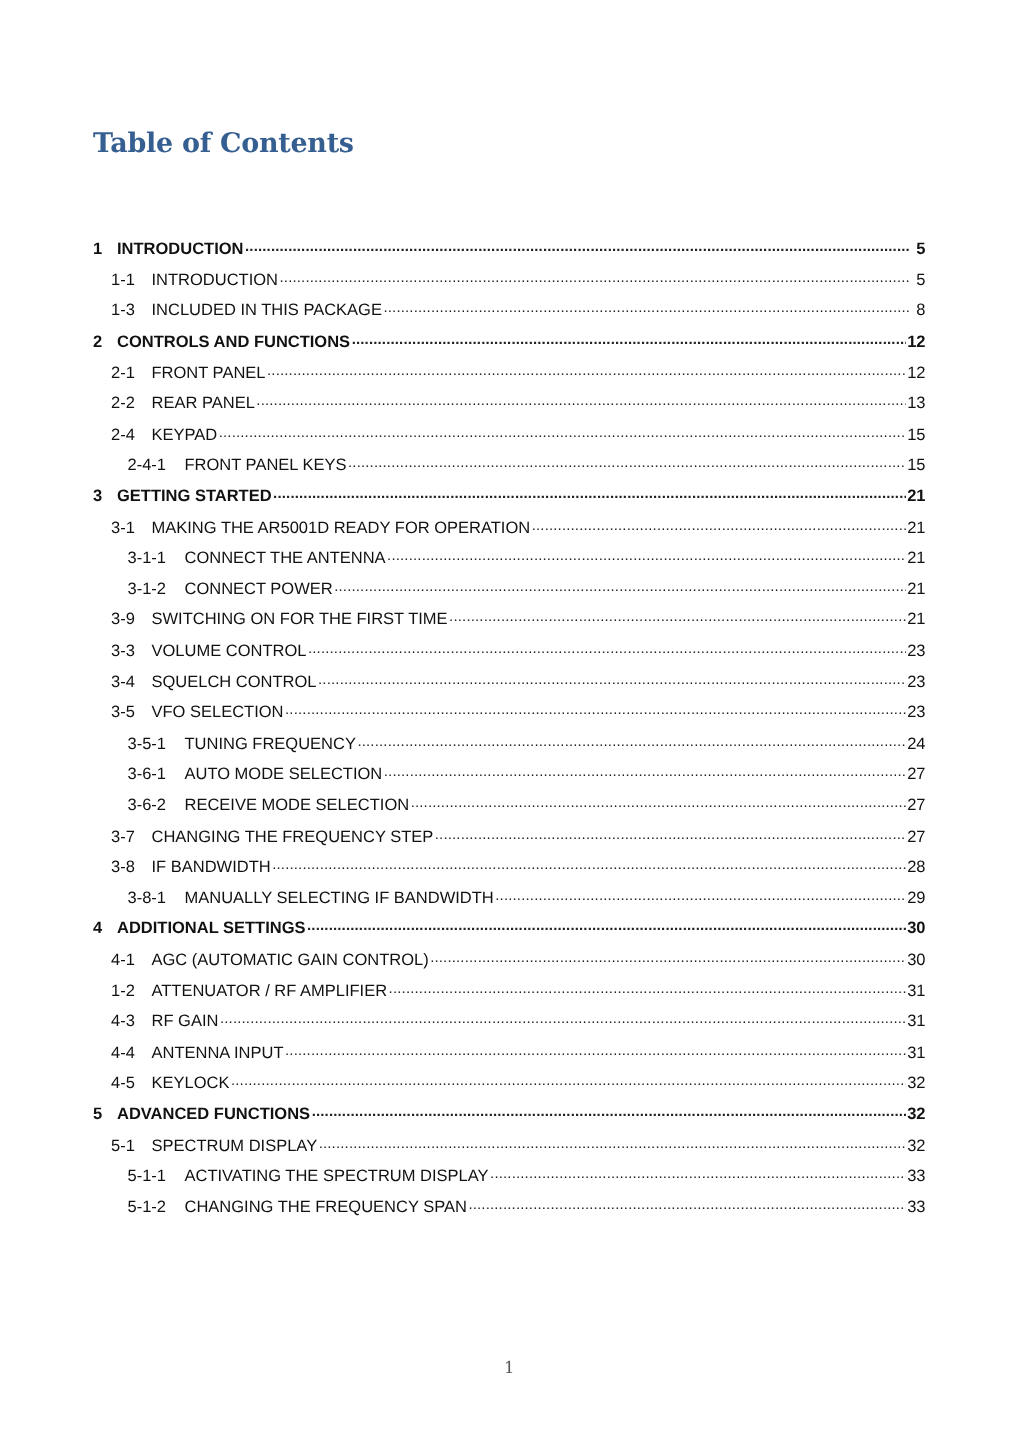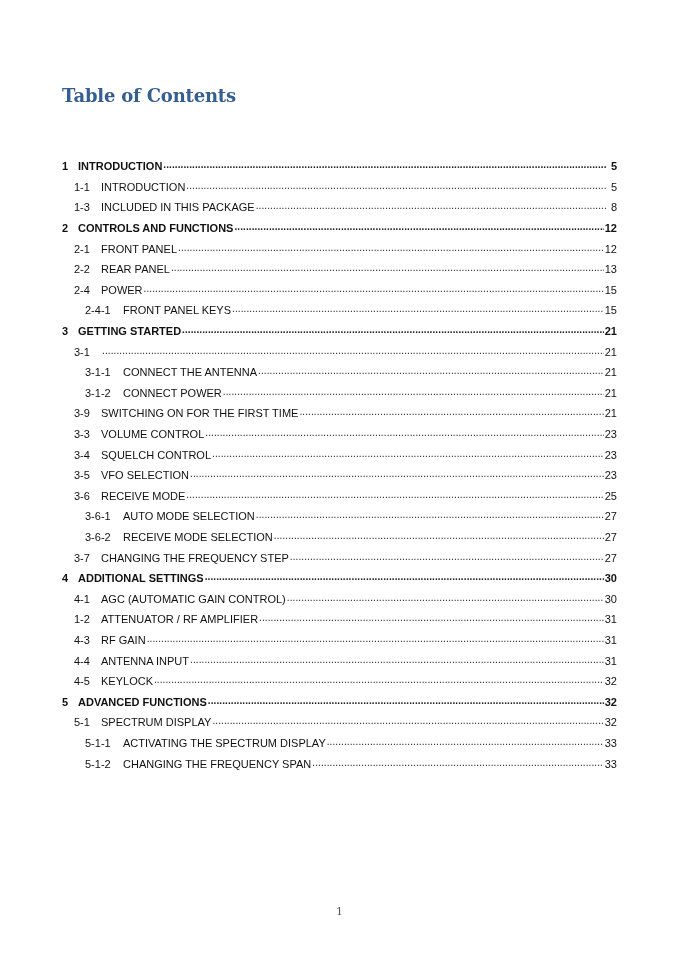--- a/index.html
+++ b/index.html
@@ -77,38 +77,39 @@
         <span class="page-no">12</span>
       </div>
       <div class="toc-entry l2">
         <span class="num">2-2</span>
         <span class="label">REAR PANEL</span>
         <span class="leader"></span>
         <span class="page-no">13</span>
       </div>
       <div class="toc-entry l2">
         <span class="num">2-4</span>
-        <span class="label">POWER</span>
+        <span class="label">KEYPAD</span>
         <span class="leader"></span>
         <span class="page-no">15</span>
       </div>
       <div class="toc-entry l3">
         <span class="num">2-4-1</span>
         <span class="label">FRONT PANEL KEYS</span>
         <span class="leader"></span>
         <span class="page-no">15</span>
       </div>
       <div class="toc-entry l1">
         <span class="num">3</span>
         <span class="label">GETTING STARTED</span>
         <span class="leader"></span>
         <span class="page-no">21</span>
       </div>
       <div class="toc-entry l2">
         <span class="num">3-1</span>
+        <span class="label">MAKING THE AR5001D READY FOR OPERATION</span>
         <span class="leader"></span>
         <span class="page-no">21</span>
       </div>
       <div class="toc-entry l3">
         <span class="num">3-1-1</span>
         <span class="label">CONNECT THE ANTENNA</span>
         <span class="leader"></span>
         <span class="page-no">21</span>
       </div>
       <div class="toc-entry l3">
@@ -134,44 +135,56 @@
         <span class="label">SQUELCH CONTROL</span>
         <span class="leader"></span>
         <span class="page-no">23</span>
       </div>
       <div class="toc-entry l2">
         <span class="num">3-5</span>
         <span class="label">VFO SELECTION</span>
         <span class="leader"></span>
         <span class="page-no">23</span>
       </div>
-      <div class="toc-entry l2">
-        <span class="num">3-6</span>
-        <span class="label">RECEIVE MODE</span>
-        <span class="leader"></span>
-        <span class="page-no">25</span>
+      <div class="toc-entry l3">
+        <span class="num">3-5-1</span>
+        <span class="label">TUNING FREQUENCY</span>
+        <span class="leader"></span>
+        <span class="page-no">24</span>
       </div>
       <div class="toc-entry l3">
         <span class="num">3-6-1</span>
         <span class="label">AUTO MODE SELECTION</span>
         <span class="leader"></span>
         <span class="page-no">27</span>
       </div>
       <div class="toc-entry l3">
         <span class="num">3-6-2</span>
         <span class="label">RECEIVE MODE SELECTION</span>
         <span class="leader"></span>
         <span class="page-no">27</span>
       </div>
       <div class="toc-entry l2">
         <span class="num">3-7</span>
         <span class="label">CHANGING THE FREQUENCY STEP</span>
         <span class="leader"></span>
         <span class="page-no">27</span>
       </div>
+      <div class="toc-entry l2">
+        <span class="num">3-8</span>
+        <span class="label">IF BANDWIDTH</span>
+        <span class="leader"></span>
+        <span class="page-no">28</span>
+      </div>
+      <div class="toc-entry l3">
+        <span class="num">3-8-1</span>
+        <span class="label">MANUALLY SELECTING IF BANDWIDTH</span>
+        <span class="leader"></span>
+        <span class="page-no">29</span>
+      </div>
       <div class="toc-entry l1">
         <span class="num">4</span>
         <span class="label">ADDITIONAL SETTINGS</span>
         <span class="leader"></span>
         <span class="page-no">30</span>
       </div>
       <div class="toc-entry l2">
         <span class="num">4-1</span>
         <span class="label">AGC (AUTOMATIC GAIN CONTROL)</span>
         <span class="leader"></span>

